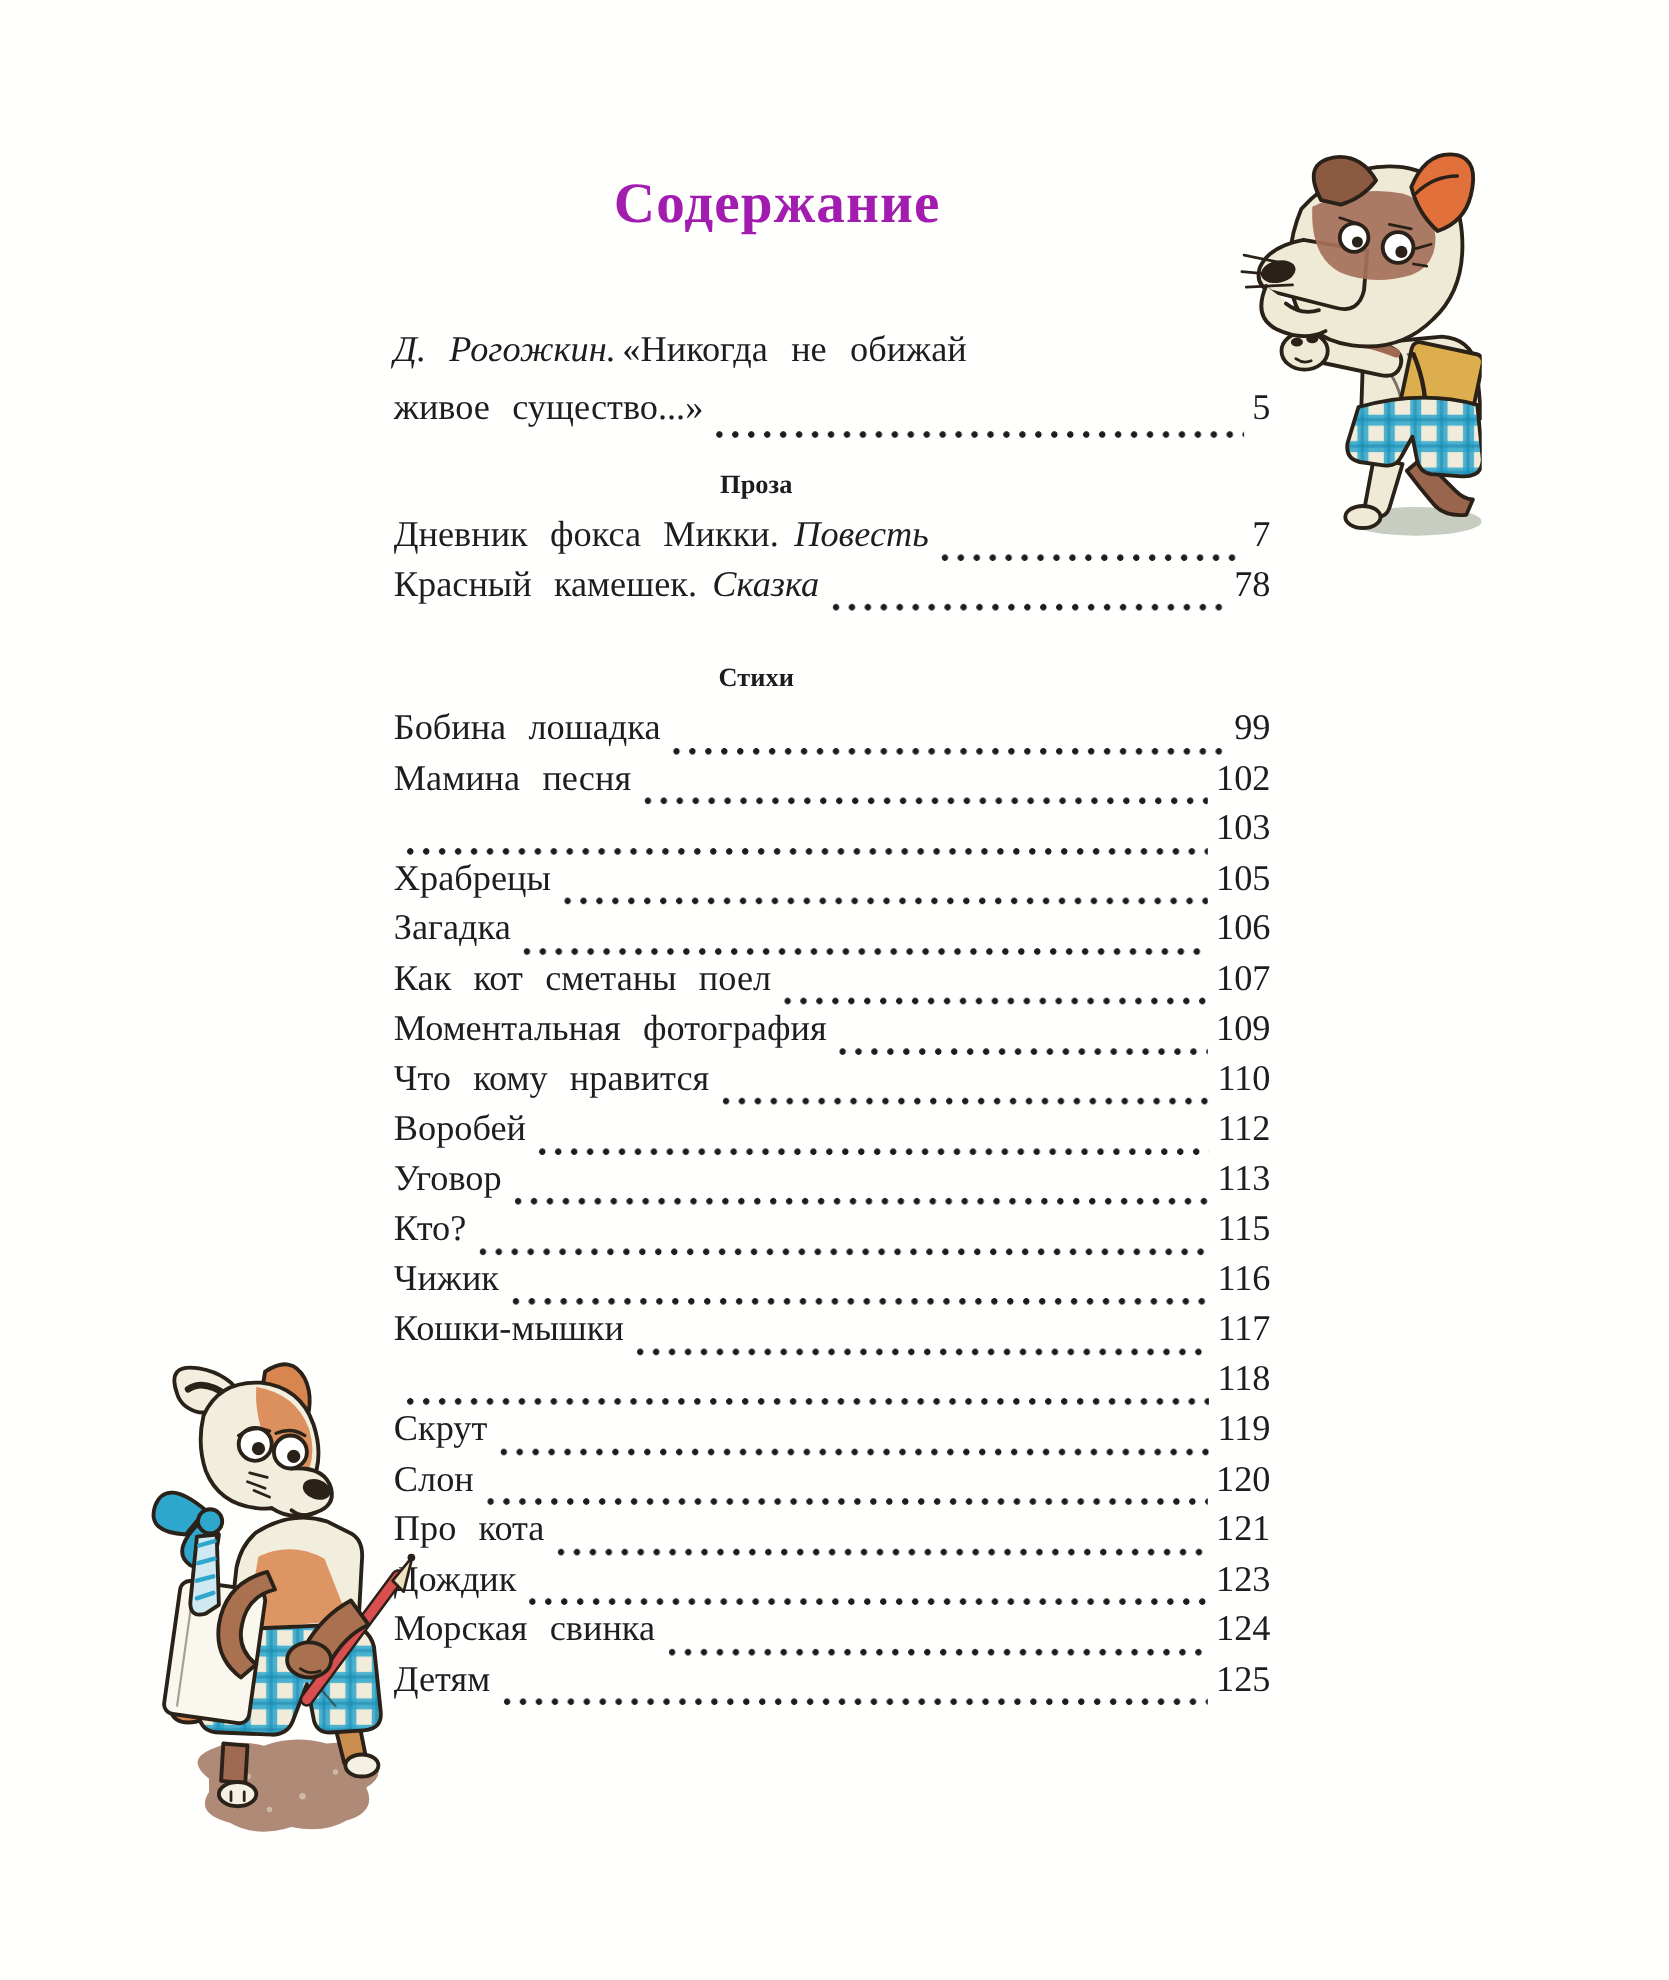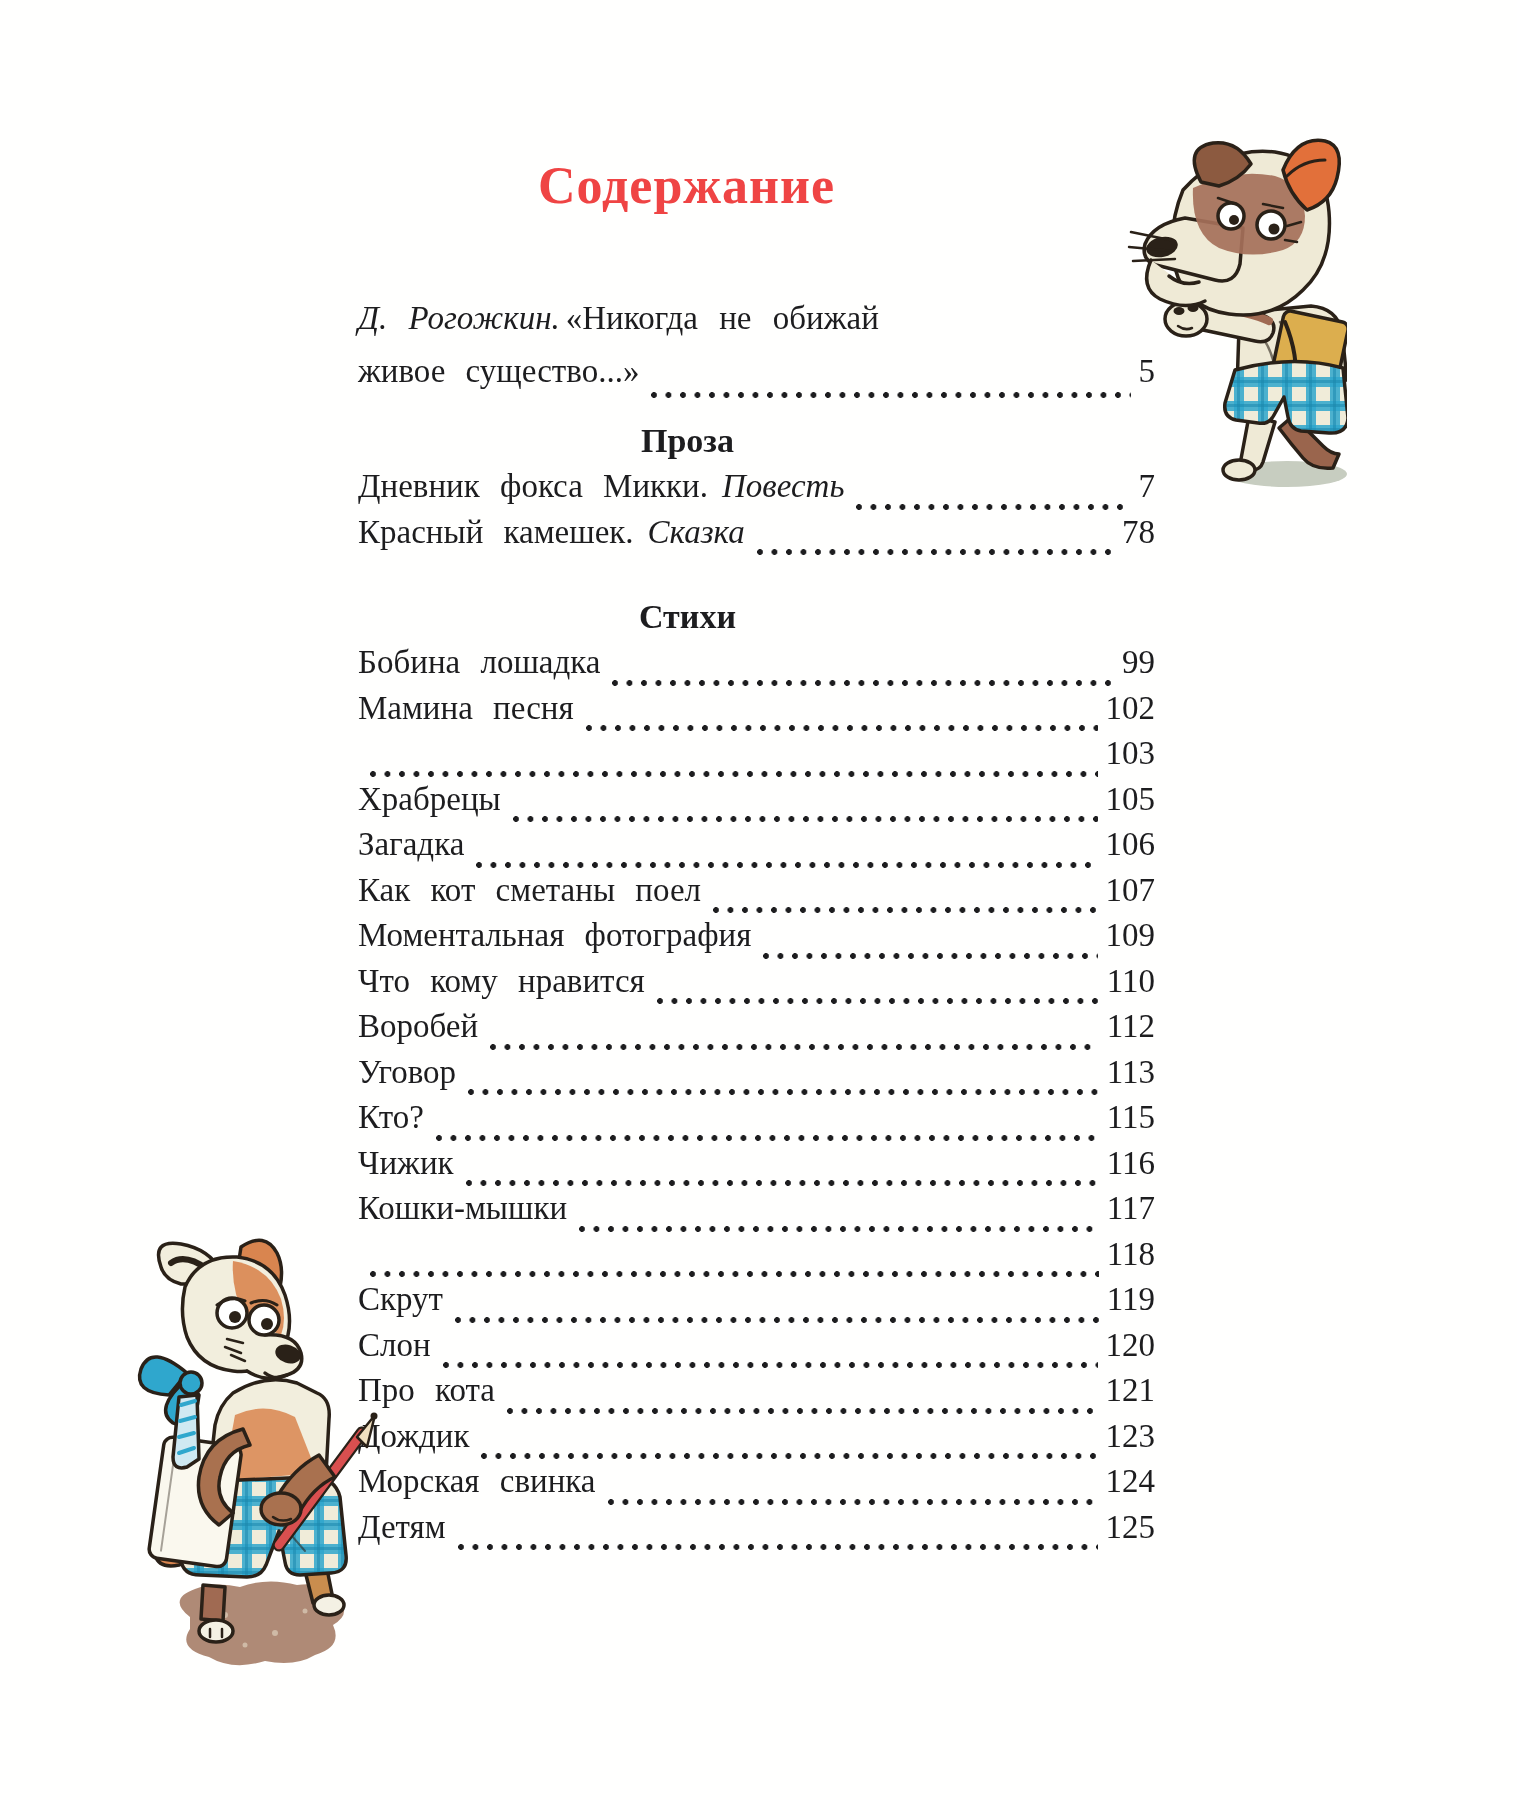--- a/index.html
+++ b/index.html
@@ -3,38 +3,38 @@
 <meta charset="utf-8">
 <style>
   html,body{margin:0;padding:0;}
   body{
     width:1517px;height:1800px;position:relative;background:#ffffff;
     font-family:"Liberation Serif","DejaVu Serif",serif;color:#1d1d1f;
     overflow:hidden;
   }
   .page{position:absolute;inset:0;background:#fffffe;}
   .title{
-    position:absolute;left:538px;top:156px;margin:0;
-    font-size:52px;font-weight:bold;color:#ef4444;letter-spacing:1px;
+    position:absolute;left:558px;top:156px;margin:0;
+    font-size:52px;font-weight:bold;color:#a21caf;letter-spacing:1px;
   }
   .toc{position:absolute;left:358px;top:292px;width:797px;font-size:33px;}
   .jline{line-height:53px;word-spacing:13px;white-space:nowrap;}
   .jline i{margin-right:6px;}
   .row{display:flex;align-items:flex-end;line-height:45.5px;}
   .intro .row{line-height:53px;}
   .t{white-space:nowrap;word-spacing:12px;}
   .eg{font-style:italic;margin-left:14px;}
   .dots{
     flex:1 1 auto;height:6px;margin:0 6px 0 12px;min-width:30px;
     background-image:radial-gradient(circle at 3px 3px,#1d1d1f 2.6px,rgba(0,0,0,0) 3.2px);
     background-size:14.5px 6px;background-repeat:repeat-x;background-position:left bottom;
   }
   .pg{margin-left:2px;}
   h2.heading{
-    font-size:34px;font-weight:bold;text-align:center;
+    font-size:24px;font-weight:bold;text-align:center;
     margin:0 138px 0 0;line-height:46px;
   }
   .sec0 h2.heading{margin-top:20px;}
   .sec1 h2.heading{margin-top:39px;}
   .illus{position:absolute;}
   .illus-top{left:1035px;top:130px;width:312px;height:362px;}
   .illus-bottom{left:115px;top:1225px;width:292px;height:482px;}
 </style>
 </head>
 <body>

